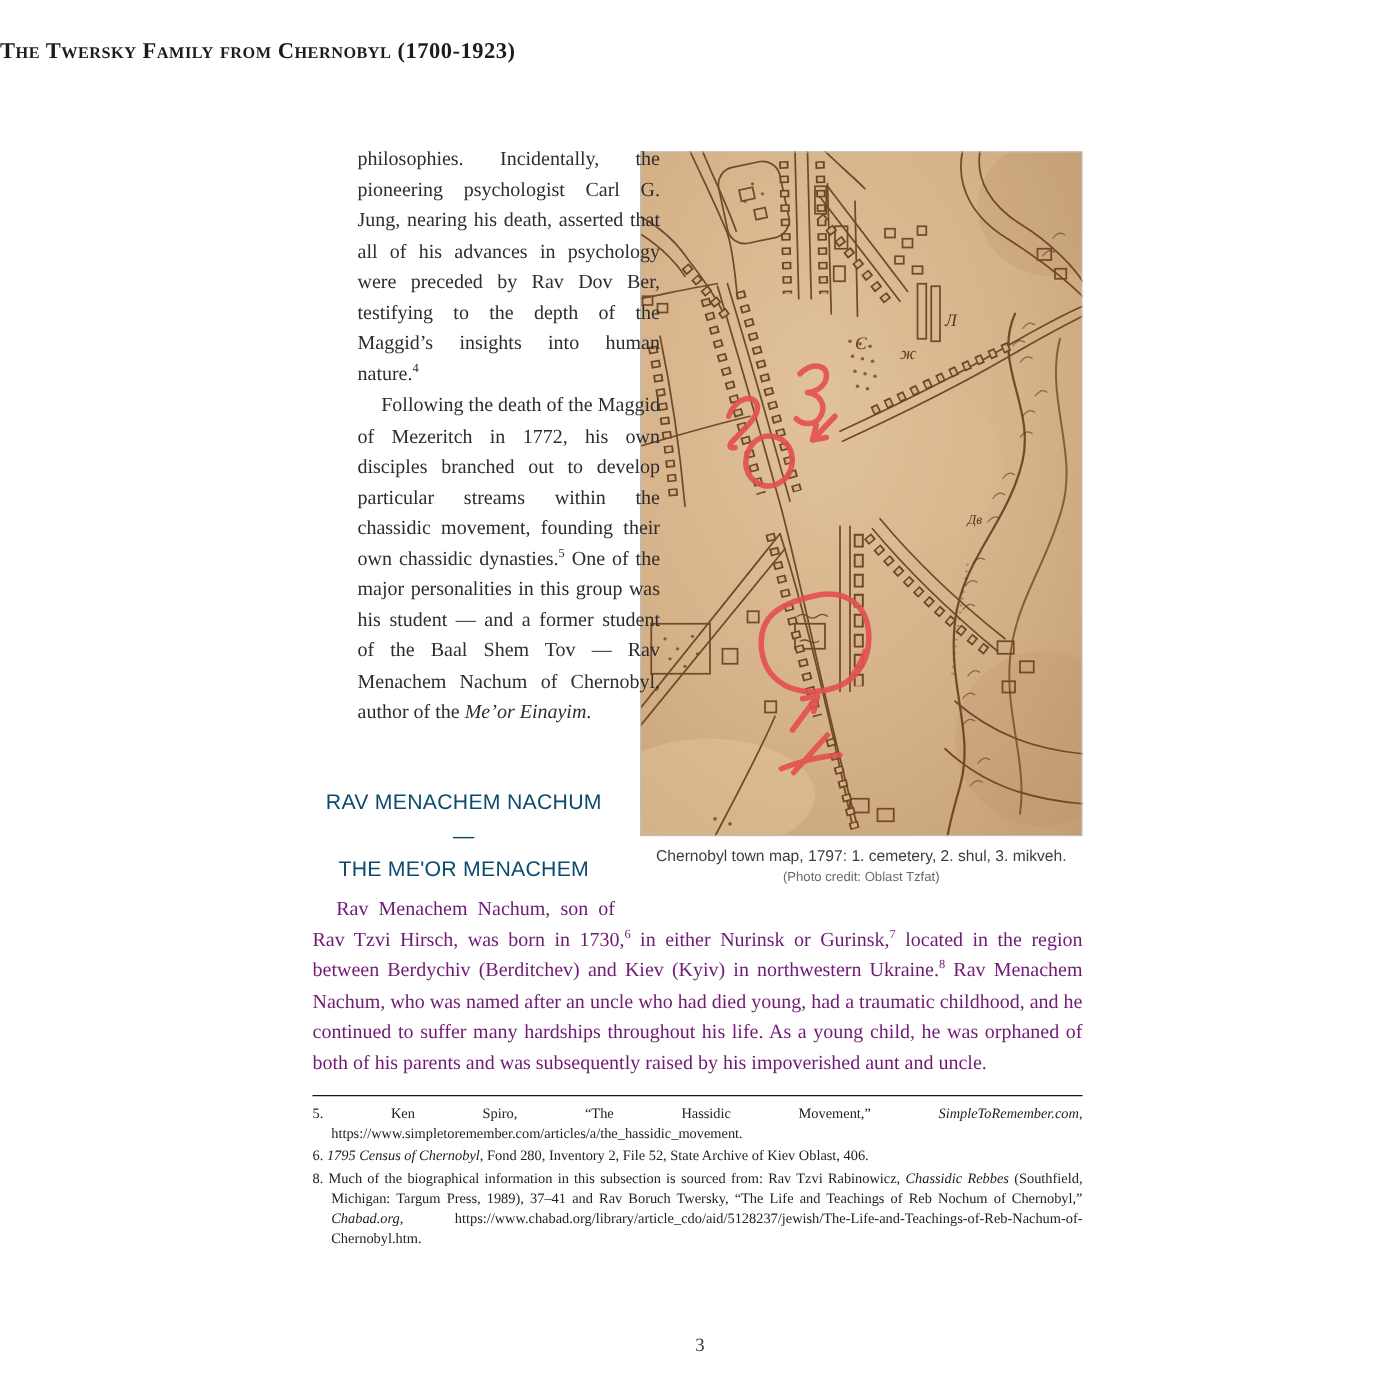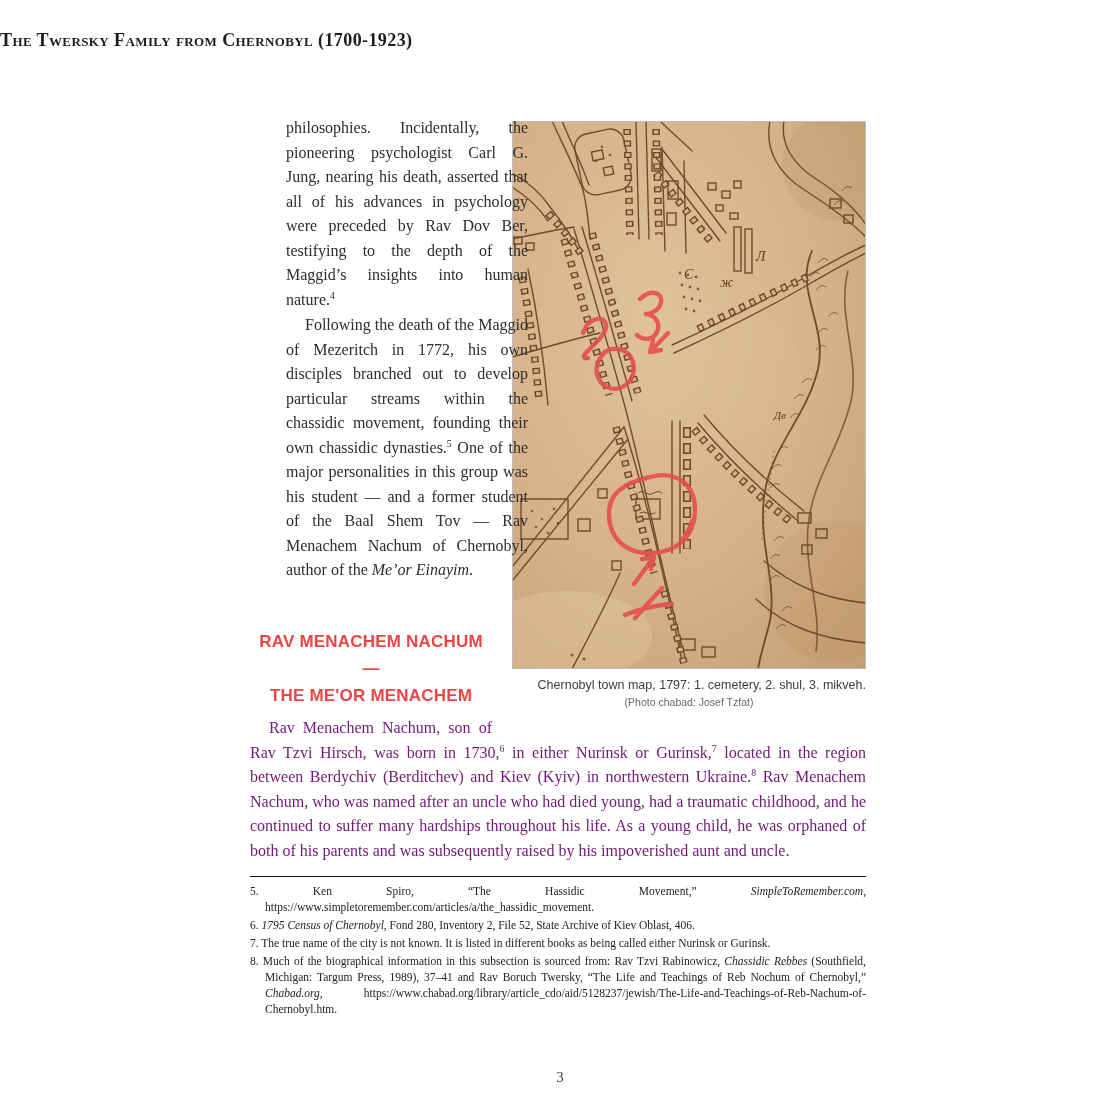--- a/index.html
+++ b/index.html
@@ -16,28 +16,28 @@
   .content { position:absolute; left:250px; top:114px; width:616px; }
 
   .left-col { position:absolute; left:0; top:2px; width:242px;margin-left:36px; }
   .para { font-size:16px; line-height:24.5px; text-align:justify; color:#2d2d2d; }
   .para.indent { text-indent:19px; }
   .para sup, .main-para sup { font-size:62%; vertical-align:super; line-height:0; }
   .left-col .para + .para { margin-top:1px; }
 
   .section-heading {
     position:absolute; left:0; top:514px; width:242px; text-align:center;
-    font-family:"Liberation Sans", sans-serif; font-size:17px; font-weight:700;
-    line-height:27px; letter-spacing:.2px; color:#ef4444;
+    font-family:"Liberation Sans", sans-serif; font-size:17px; font-weight:400;
+    line-height:27px; letter-spacing:.2px; color:#0c4a6e;
   }
 
   .map-figure { float:right; width:354px; margin:7px 0 21px 20px; }
   .map-figure svg { display:block; }
   .caption {
-    margin-top:8px; text-align:right; font-family:"Liberation Sans", sans-serif;
+    margin-top:8px; text-align:center; font-family:"Liberation Sans", sans-serif;
     font-size:12.5px; line-height:16px; color:#3d3d3d;
   }
   .credit {
     margin-top:2px; text-align:center; font-family:"Liberation Sans", sans-serif;
     font-size:10.5px; line-height:14px; color:#686868;
   }
 
   .main-para { margin-top:602px; text-indent:19px; font-size:16px; line-height:24.5px; text-align:justify; color:#701a75; }
 
   .footnote-rule { margin-top:13px; border-top:1.5px solid #161616; width:100%; }
@@ -243,39 +243,38 @@
         <path d="M156,212 L138,231 M138,231 L149,229 M138,231 L141,219"></path>
         <path d="M138,356 C164,349 184,363 183,391 C182,416 165,430 142,432 C116,434 98,419 97,395 C96,372 112,362 138,356 Z M180,400 C178,408 174,413 171,418"></path>
         <path d="M122,463 L142,436 M142,436 L130,438 M142,436 L139,448"></path>
         <path d="M150,467 L123,497 M113,494 C128,488 144,484 160,483"></path>
       </g>
 
       <rect x="0.5" y="0.5" width="353" height="547" fill="none" stroke="#bdbdbd"></rect>
     </svg>
     <figcaption>
       <div class="caption">Chernobyl town map, 1797: 1. cemetery, 2. shul, 3. mikveh.</div>
-      <div class="credit">(Photo chabad: Josef Tzfat)</div>
+      <div class="credit">(Photo credit: Oblast Tzfat)</div>
     </figcaption>
   </figure>
 
   <div class="left-col">
     <p class="para"><span>philosophies. Incidentally, the pioneering psychologist Carl G. Jung, nearing his death, asserted that all of his advances in psychology were preceded by Rav Dov Ber, testifying to the depth of the Maggid’s insights into human nature.</span><sup>4</sup></p>
     <p class="para indent"><span>Following the death of the Maggid of Mezeritch in 1772, his own disciples branched out to develop particular streams within the chassidic movement, founding their own chassidic dynasties.</span><sup>5</sup><span> One of the major personalities in this group was his student — and a former student of the Baal Shem Tov — Rav Menachem Nachum of Chernobyl, author of the </span><i>Me’or Einayim</i><span>.</span></p>
   </div>
 
   <h2 class="section-heading">
     <span>RAV MENACHEM NACHUM —</span><br>
     <span>THE ME'OR MENACHEM</span>
   </h2>
 
   <p class="main-para"><span>Rav Menachem Nachum, son of Rav Tzvi Hirsch, was born in 1730,</span><sup>6</sup><span> in either Nurinsk or Gurinsk,</span><sup>7</sup><span> located in the region between Berdychiv (Berditchev) and Kiev (Kyiv) in northwestern Ukraine.</span><sup>8</sup><span> Rav Menachem Nachum, who was named after an uncle who had died young, had a traumatic childhood, and he continued to suffer many hardships throughout his life. As a young child, he was orphaned of both of his parents and was subsequently raised by his impoverished aunt and uncle.</span></p>
 
   <div class="footnote-rule"></div>
   <div class="footnotes">
     <div class="fn"><span>5. Ken Spiro, “The Hassidic Movement,” </span><i>SimpleToRemember.com</i><span>, https://www.simpletoremember.com/articles/a/the_hassidic_movement.</span></div>
     <div class="fn"><span>6. </span><i>1795 Census of Chernobyl</i><span>, Fond 280, Inventory 2, File 52, State Archive of Kiev Oblast, 406.</span></div>
-    <div class="fn"><span>7. The true name of the city is not known. It is listed in different books as being called either Nurinsk or Gurinsk.</span></div>
     <div class="fn"><span>8. Much of the biographical information in this subsection is sourced from: Rav Tzvi Rabinowicz, </span><i>Chassidic Rebbes</i><span> (Southfield, Michigan: Targum Press, 1989), 37–41 and Rav Boruch Twersky, “The Life and Teachings of Reb Nochum of Chernobyl,” </span><i>Chabad.org</i><span>, https://www.chabad.org/library/article_cdo/aid/5128237/jewish/The-Life-and-Teachings-of-Reb-Nachum-of-Chernobyl.htm.</span></div>
   </div>
 
 </div>
 
 <div class="page-number">3</div>
 
 </body></html>

